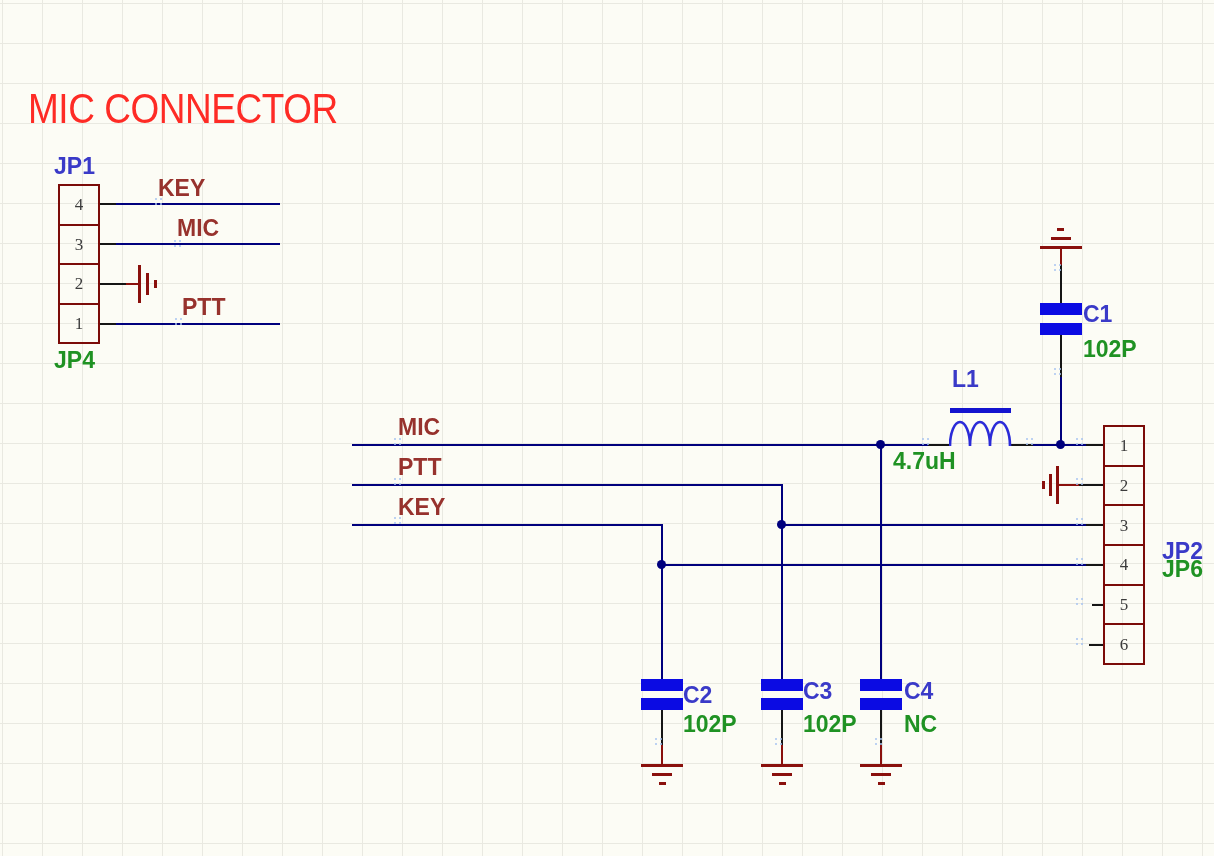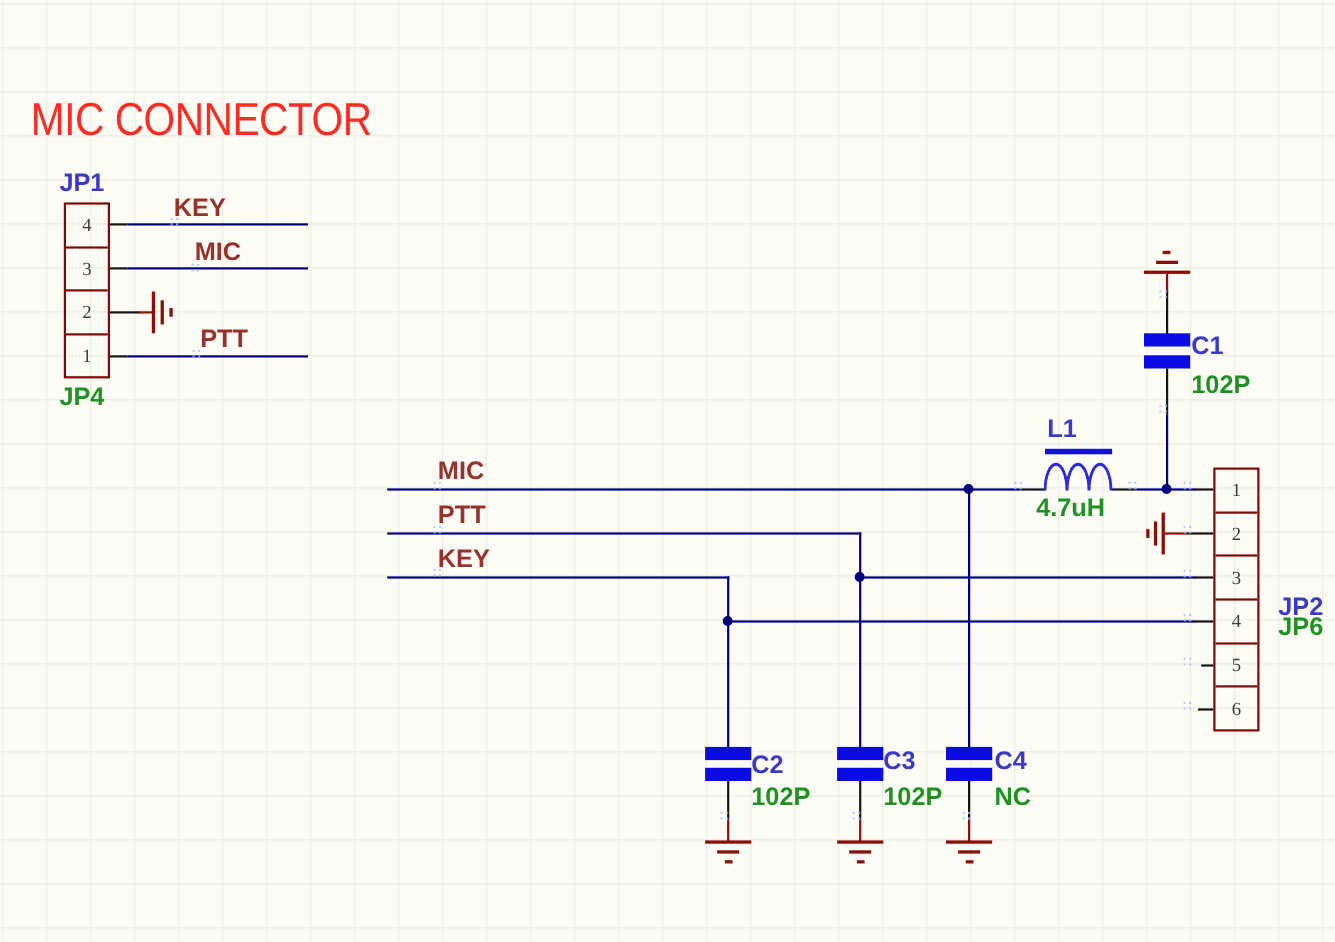--- a/index.html
+++ b/index.html
@@ -87,28 +87,28 @@
   <div class="w" style="left:782px;top:524px;width:305px;height:2px"></div>
   <div class="w" style="left:352px;top:524px;width:311px;height:2px"></div>
   <div class="w" style="left:661px;top:524px;width:2px;height:156px"></div>
   <div class="w" style="left:662px;top:564px;width:425px;height:2px"></div>
 
   <div class="dot" style="left:876px;top:440px"></div>
   <div class="dot" style="left:1056px;top:440px"></div>
   <div class="dot" style="left:777px;top:520px"></div>
   <div class="dot" style="left:657px;top:560px"></div>
 
-  <div class="t blue" style="left:952px;top:378px">L1</div>
+  <div class="t blue" style="left:952px;top:368px">L1</div>
   <div class="lbar"></div>
   <div class="b" style="left:928px;top:444px;width:22px;height:2px"></div>
   <div class="b" style="left:1011px;top:444px;width:22px;height:2px"></div>
   <svg style="left:949px;top:420px" width="63" height="27" viewBox="0 0 63 27">
     <path d="M1 26 A10 24 0 0 1 21 26 A10 24 0 0 1 41 26 A10 24 0 0 1 61 26" fill="none" stroke="#2B2BD8" stroke-width="2.6"></path>
   </svg>
-  <div class="t green" style="left:942px;top:450px">4.7uH</div>
+  <div class="t green" style="left:893px;top:450px">4.7uH</div>
 
   <div class="gnd" style="left:1040px;top:228px;width:42px;height:38px">
     <i style="left:17px;top:0;width:7px;height:3px"></i>
     <i style="left:11px;top:9px;width:20px;height:3px"></i>
     <i style="left:0;top:18px;width:42px;height:3px"></i>
     <i style="left:20px;top:21px;width:2px;height:17px"></i>
   </div>
   <div class="b" style="left:1060px;top:265px;width:2px;height:40px"></div>
   <div class="plate" style="left:1040px;top:303px"></div>
   <div class="plate" style="left:1040px;top:323px"></div>

